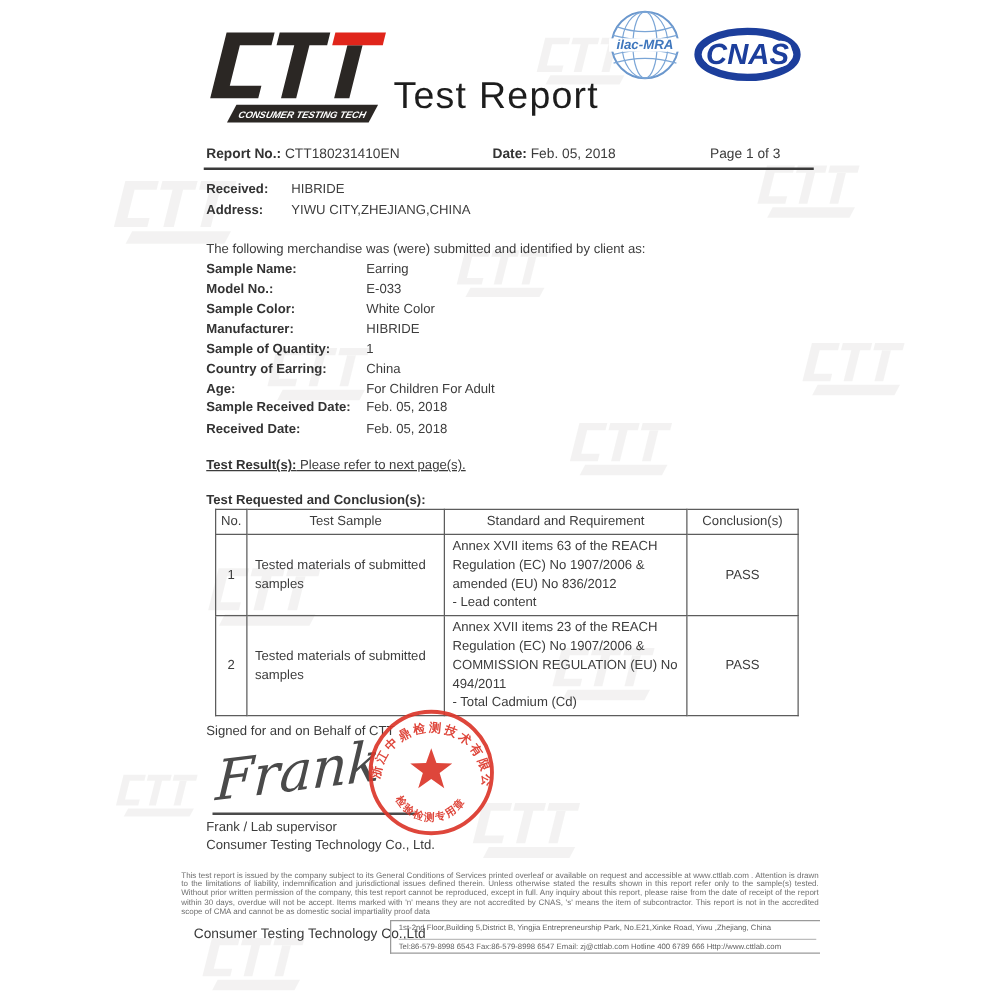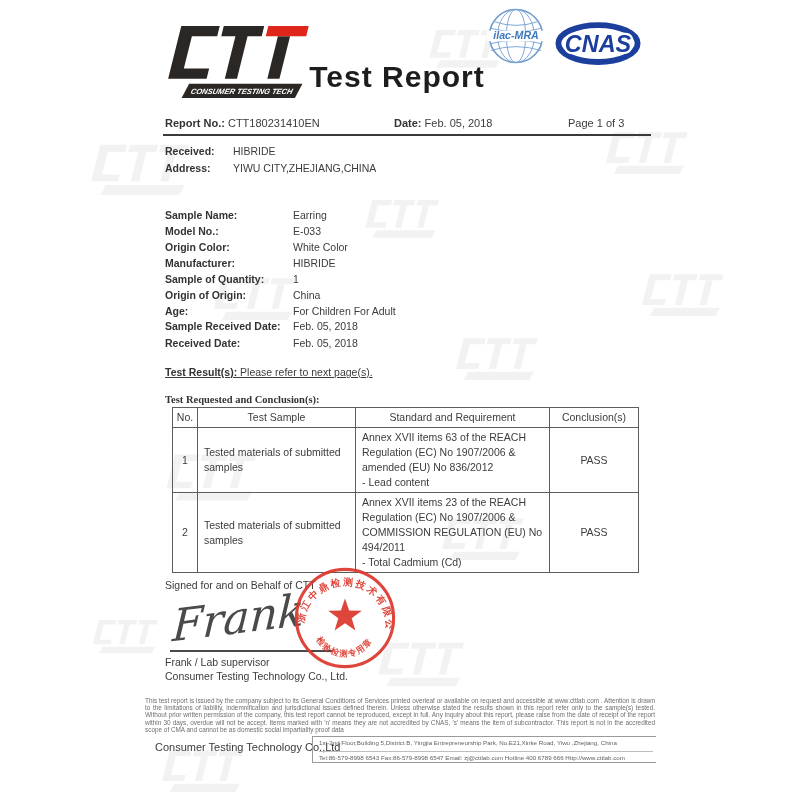--- a/index.html
+++ b/index.html
@@ -4,35 +4,35 @@
 <style>
   html,body{margin:0;padding:0;background:#ffffff;}
   .page{position:relative;width:794px;height:794px;background:#ffffff;overflow:hidden;
         font-family:"Liberation Sans","DejaVu Sans",sans-serif;color:#3c3c3c;}
   .abs{position:absolute;}
   
   .wm{position:absolute;opacity:0.10;}
   .wm *{fill:#8f8c86;}
   
   .title{position:absolute;left:0;top:60px;width:794px;text-align:center;
-         font-size:30px;font-weight:bold;color:#1d1d1d;letter-spacing:1px;}
+         font-size:30px;font-weight:normal;color:#1d1d1d;letter-spacing:1px;}
   .accr{position:absolute;left:646px;top:9px;line-height:13px;font-size:11px;font-weight:bold;color:#2b55a3;}
   .accr .sub{font-size:8.5px;color:#7b8bb0;font-weight:bold;line-height:11px;}
   
   .meta{position:absolute;top:117px;font-size:11px;}
   .b{font-weight:bold;color:#333;}
   .rule{position:absolute;left:163px;top:134px;width:488px;height:2px;background:#3a3a3a;}
   
   .frow{position:absolute;left:165px;height:14px;font-size:10.5px;white-space:nowrap;}
   .frow .flabel{position:absolute;left:0;font-weight:bold;color:#333;}
   .frow .fval{position:absolute;}
   .off68{left:68px;} .off128{left:128px;}
   .intro{position:absolute;left:165px;top:193px;font-size:10.5px;}
   .tresult{position:absolute;left:165px;top:366px;font-size:10.5px;text-decoration:underline;}
-  .theading{position:absolute;left:165px;top:394px;font-size:10.5px;font-weight:bold;color:#333;font-family:Liberation Serif, serif;}
+  .theading{position:absolute;left:165px;top:394px;font-size:10.5px;font-weight:bold;color:#333;}
   
   table.ctable{position:absolute;left:172px;top:407px;width:466px;border-collapse:collapse;
                table-layout:fixed;font-size:10.5px;color:#3c3c3c;}
   .ctable td,.ctable th{border:1px solid #5d5d5d;font-weight:normal;padding:2px 6px;line-height:15px;}
   .ctable th{text-align:center;height:17px;padding:1px 2px;}
   .col-no{width:25px;} .col-sample{width:158px;} .col-std{width:194px;} .col-conc{width:89px;}
   .cell-no,.cell-conc{text-align:center;vertical-align:middle;}
   .cell-sample{text-align:left;vertical-align:middle;}
   .cell-std{text-align:left;vertical-align:middle;white-space:pre-line;}
   
@@ -151,43 +151,44 @@
 
   <div class="frow" style="top:145px">
     <span class="flabel">Received:</span>
     <span class="fval off68">HIBRIDE</span>
   </div>
   <div class="frow" style="top:162px">
     <span class="flabel">Address:</span>
     <span class="fval off68">YIWU CITY,ZHEJIANG,CHINA</span>
   </div>
 
+  <div class="intro">The following merchandise was (were) submitted and identified by client as:</div>
 
   <div class="frow" style="top:209px">
     <span class="flabel">Sample Name:</span>
     <span class="fval off128">Earring</span>
   </div>
   <div class="frow" style="top:225px">
     <span class="flabel">Model No.:</span>
     <span class="fval off128">E-033</span>
   </div>
   <div class="frow" style="top:241px">
-    <span class="flabel">Origin Color:</span>
+    <span class="flabel">Sample Color:</span>
     <span class="fval off128">White Color</span>
   </div>
   <div class="frow" style="top:257px">
     <span class="flabel">Manufacturer:</span>
     <span class="fval off128">HIBRIDE</span>
   </div>
   <div class="frow" style="top:273px">
     <span class="flabel">Sample of Quantity:</span>
     <span class="fval off128">1</span>
   </div>
   <div class="frow" style="top:289px">
-    <span class="flabel">Origin of Origin:</span>
+    <span class="flabel">Country of Earring:</span>
     <span class="fval off128">China</span>
   </div>
   <div class="frow" style="top:305px">
     <span class="flabel">Age:</span>
     <span class="fval off128">For Children For Adult</span>
   </div>
   <div class="frow" style="top:320px">
     <span class="flabel">Sample Received Date:</span>
     <span class="fval off128">Feb. 05, 2018</span>
   </div>

